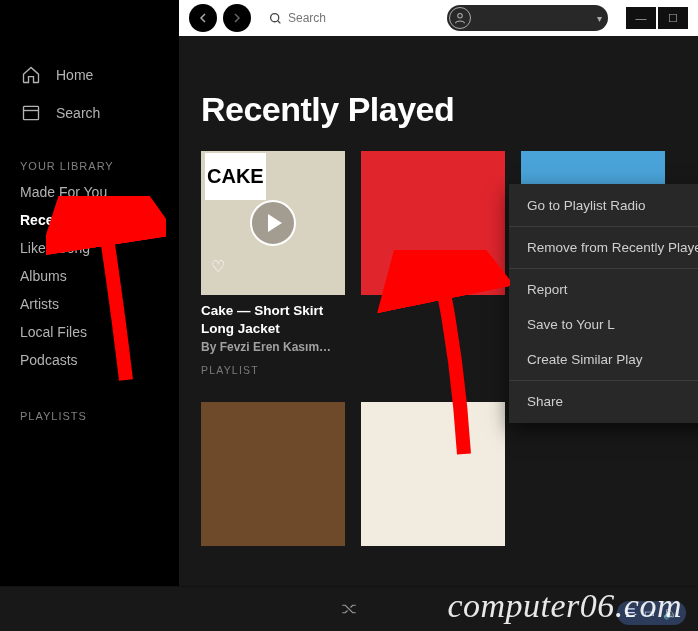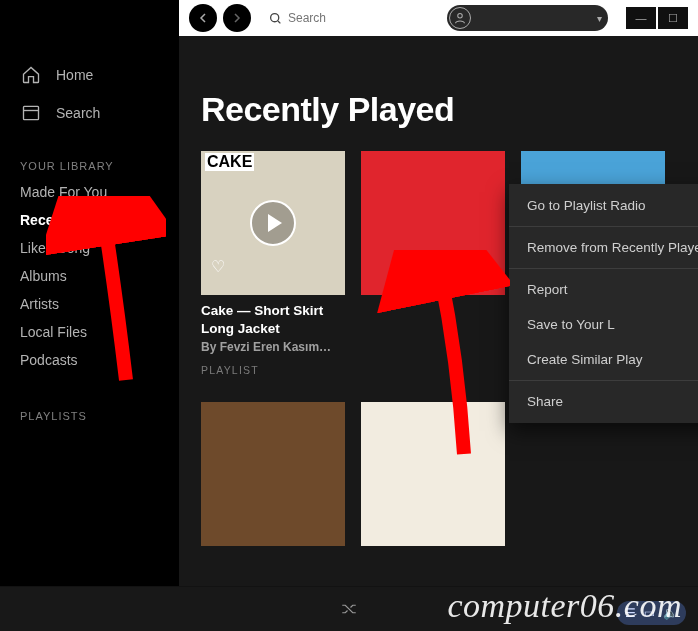--- a/index.html
+++ b/index.html
@@ -31,21 +31,21 @@
   .grid { display: flex; gap: 16px; flex-wrap: wrap; }
   .card { width: 144px; }
   .cover { width: 144px; height: 144px; background: #333; position: relative; }
   .cover.red { background: #e0252d; }
   .cover.brown { background: #6e4a2b; }
   .cover.cream { background: #d8d2c0; }
   .cover.sgt { background: linear-gradient(#4aa3d8 0 30%, #c53b3b 30% 55%, #2b6e3c 55% 78%, #6b4a2a 78% 100%); }
   .cover.denver { background: linear-gradient(#6a92b3, #d8e5ee); position:relative;}
   .cover.cash { background: #f2ece0; }
   .cover-text { position:absolute; font-weight:700; }
-  .cake-label { top:2px; left:4px; color:#000; font-size:16px; background:#fff; padding:0 2px; }
+  .cake-label { top:2px; left:4px; color:#000; font-size:20px; background:#fff; padding:12px 2px; }
   .denver-label { top:74px; left:0; width:100%; text-align:center; color:#111; font-family: serif;}
   .denver-big { font-size:24px; font-weight:800;}
   .card-title { color:#fff; font-size:13.5px; font-weight:700; margin-top:7px; line-height:1.3;}
   .card-sub { color:#a0a0a0; font-size:12px; margin-top:3px;font-weight:bold;}
   .card-type { color:#7a7a7a; font-size:10.5px; letter-spacing:1.2px; margin-top:10px; font-weight:500;}
   .play-overlay { position:absolute; inset:0; display:flex; align-items:center; justify-content:center;}
   .play-btn { width:46px; height:46px; border-radius:50%; border:2px solid #fff; display:flex; align-items:center; justify-content:center; background:rgba(0,0,0,.25);}
   .play-triangle { width:0;height:0;border-left:14px solid #fff;border-top:9px solid transparent;border-bottom:9px solid transparent;margin-left:3px;}
   .heart { position:absolute; left:10px; top:106px; color:#fff; font-size:16px;}
   .context-menu { position:absolute; left:330px; top:184px; width:232px; background:#282828; box-shadow:0 8px 20px rgba(0,0,0,.6); z-index:5; padding:4px 0;}

